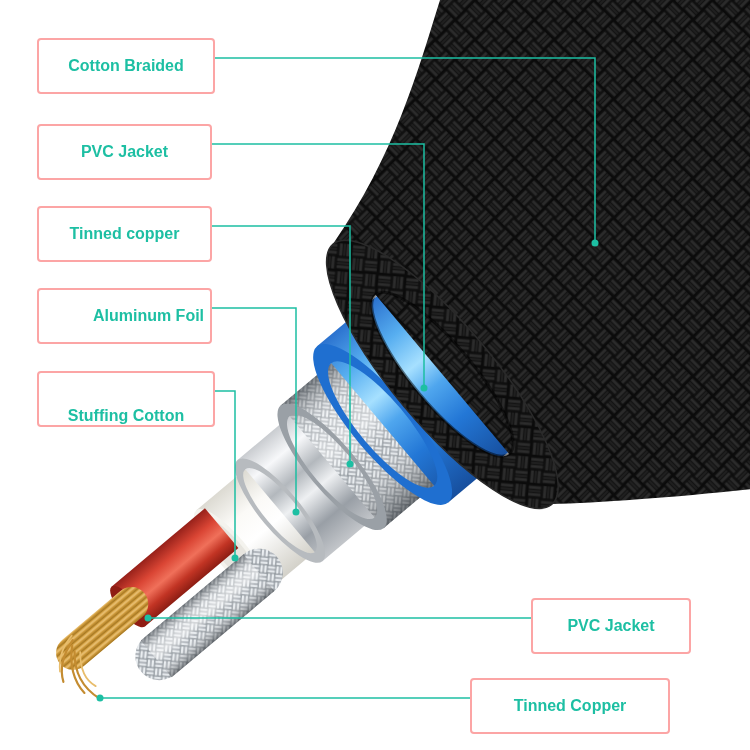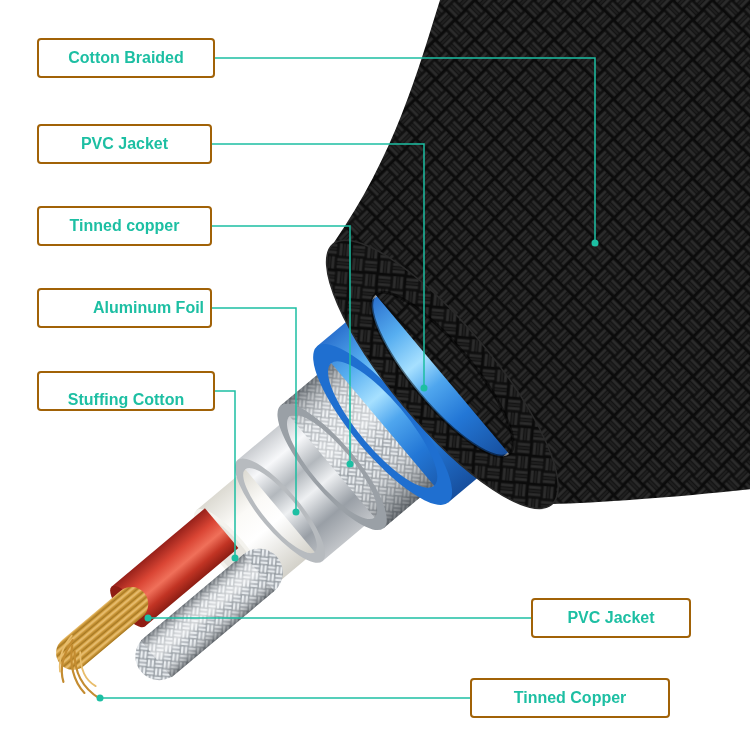--- a/index.html
+++ b/index.html
@@ -1,19 +1,19 @@
 <!DOCTYPE html>
 <html><head>
 <meta charset="utf-8">
 <style>
   html,body{margin:0;padding:0;background:#ffffff;}
   .stage{position:relative;width:750px;height:750px;background:#ffffff;overflow:hidden;
          font-family:"Liberation Sans",sans-serif;}
   .stage svg{position:absolute;left:0;top:0;}
-  .callout{position:absolute;box-sizing:border-box;height:40px;border:2px solid #a16207;
+  .callout{position:absolute;box-sizing:border-box;height:56px;border:2px solid #fca5a5;
            border-radius:4px;background:#ffffff;color:#1dbfa3;font-weight:bold;font-size:16px;
            display:flex;align-items:center;justify-content:center;z-index:5;}
 </style>
 </head>
 <body>
 
 <div class="stage">
 
   <svg width="750" height="750" viewBox="0 0 750 750">
     <defs>

